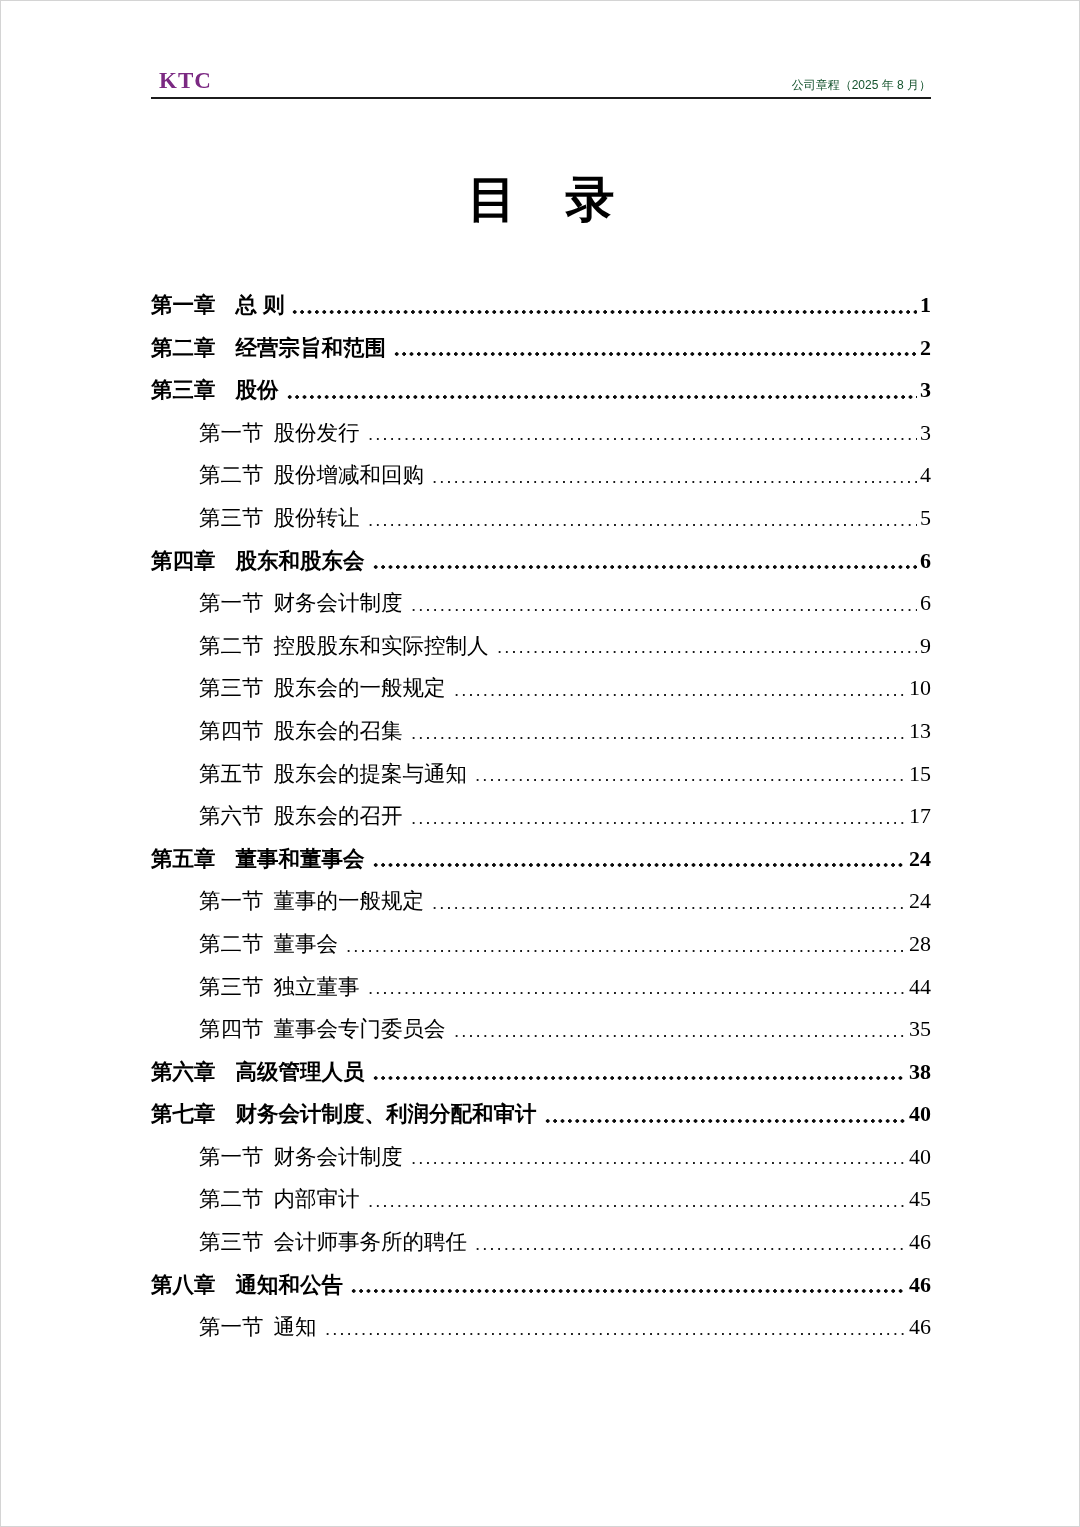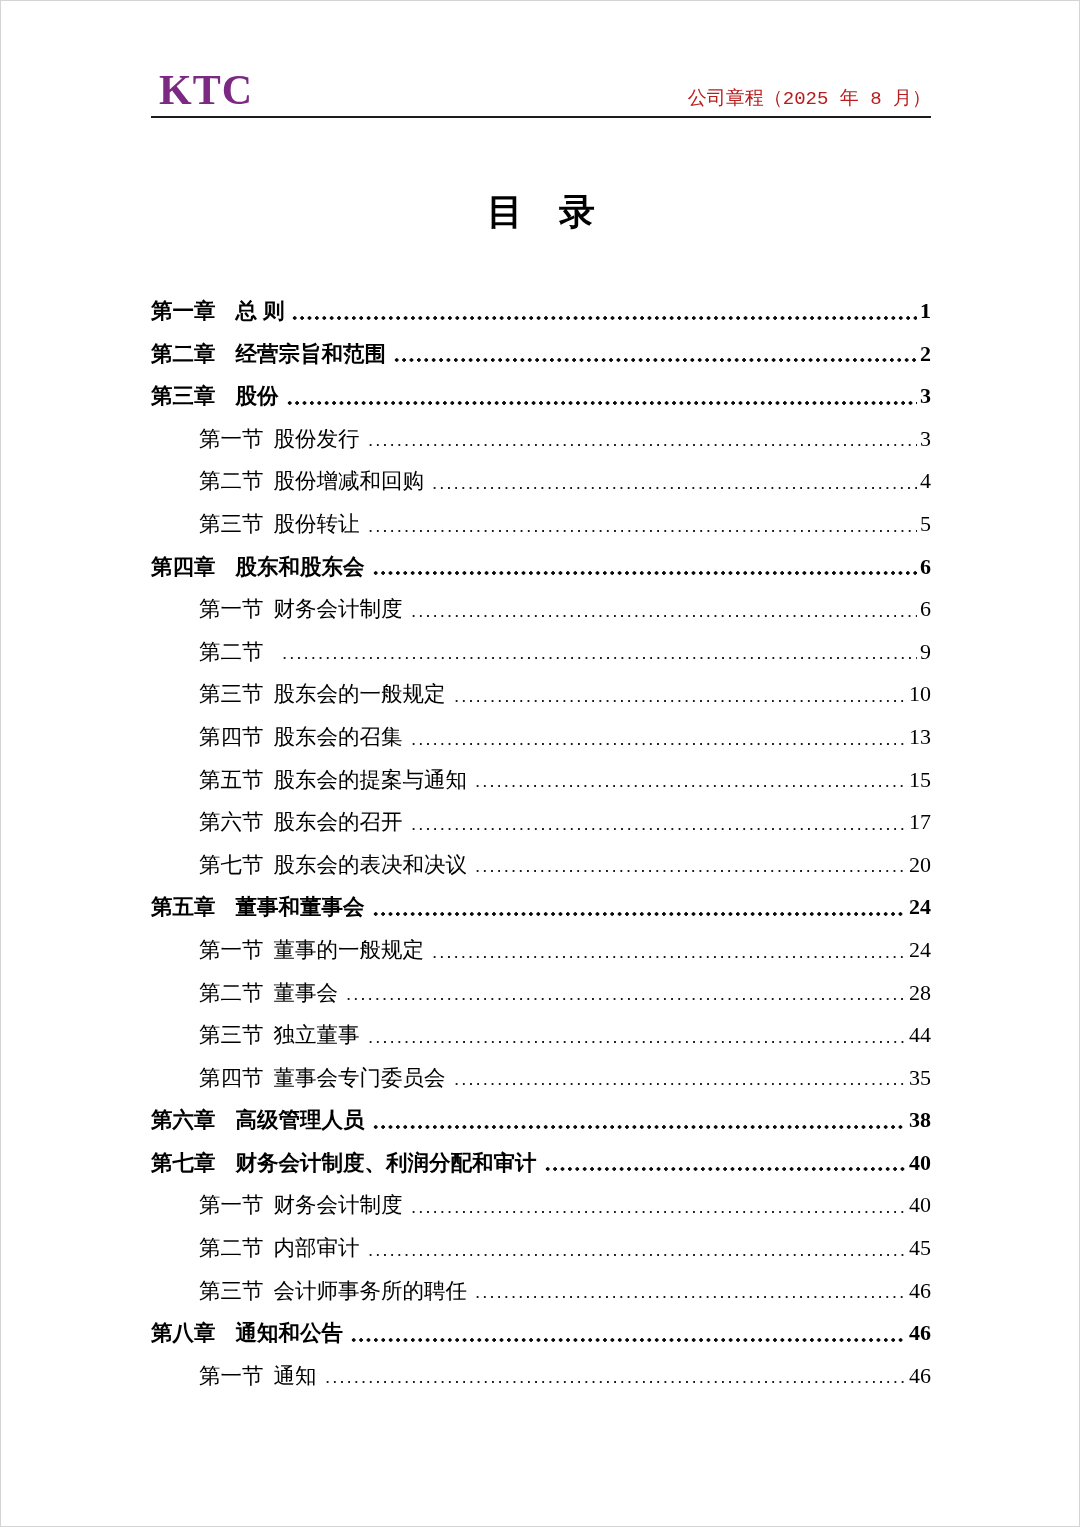--- a/index.html
+++ b/index.html
@@ -25,39 +25,39 @@
     margin-top: 68px;
     display: flex;
     justify-content: space-between;
     align-items: flex-end;
     border-bottom: 2px solid #1c1c1c;
     padding-bottom: 5px;
   }
   .logo {
     font-family: "Liberation Serif", serif;
     font-weight: bold;
-    font-size: 42px;
+    font-size: 23px;
     line-height: 1;
     color: #7b2982;
     letter-spacing: 1px;
     padding-left: 8px;
   }
   .doc-label {
-    font-family: Liberation Mono, monospace;
-    font-size: 19px;
+    font-family: Liberation Sans, sans-serif;
+    font-size: 12px;
     line-height: 1.2;
-    color: #b91c1c;
+    color: #14532d;
   }
   
   .toc-title {
     margin: 76px 0 0 0;
     text-align: center;
     font-family: "Liberation Sans", sans-serif;
     font-weight: bold;
-    font-size: 36px;
+    font-size: 49px;
     line-height: 1;
     color: #000;
   }
   
   .toc {
     margin-top: 60px;
   }
   .toc-row {
     display: flex;
     align-items: baseline;
@@ -159,20 +159,21 @@
           <span class="page-num">6</span>
         </div>
         <div class="toc-row section">
           <span class="row-label">第一节</span>
           <span class="row-title">财务会计制度</span>
           <span class="leader"></span>
           <span class="page-num">6</span>
         </div>
         <div class="toc-row section">
           <span class="row-label">第二节</span>
+          <span class="row-title">控股股东和实际控制人</span>
           <span class="leader"></span>
           <span class="page-num">9</span>
         </div>
         <div class="toc-row section">
           <span class="row-label">第三节</span>
           <span class="row-title">股东会的一般规定</span>
           <span class="leader"></span>
           <span class="page-num">10</span>
         </div>
         <div class="toc-row section">
@@ -186,26 +187,20 @@
           <span class="row-title">股东会的提案与通知</span>
           <span class="leader"></span>
           <span class="page-num">15</span>
         </div>
         <div class="toc-row section">
           <span class="row-label">第六节</span>
           <span class="row-title">股东会的召开</span>
           <span class="leader"></span>
           <span class="page-num">17</span>
         </div>
-        <div class="toc-row section">
-          <span class="row-label">第七节</span>
-          <span class="row-title">股东会的表决和决议</span>
-          <span class="leader"></span>
-          <span class="page-num">20</span>
-        </div>
         <div class="toc-row chapter">
           <span class="row-label">第五章</span>
           <span class="row-title">董事和董事会</span>
           <span class="leader"></span>
           <span class="page-num">24</span>
         </div>
         <div class="toc-row section">
           <span class="row-label">第一节</span>
           <span class="row-title">董事的一般规定</span>
           <span class="leader"></span>

